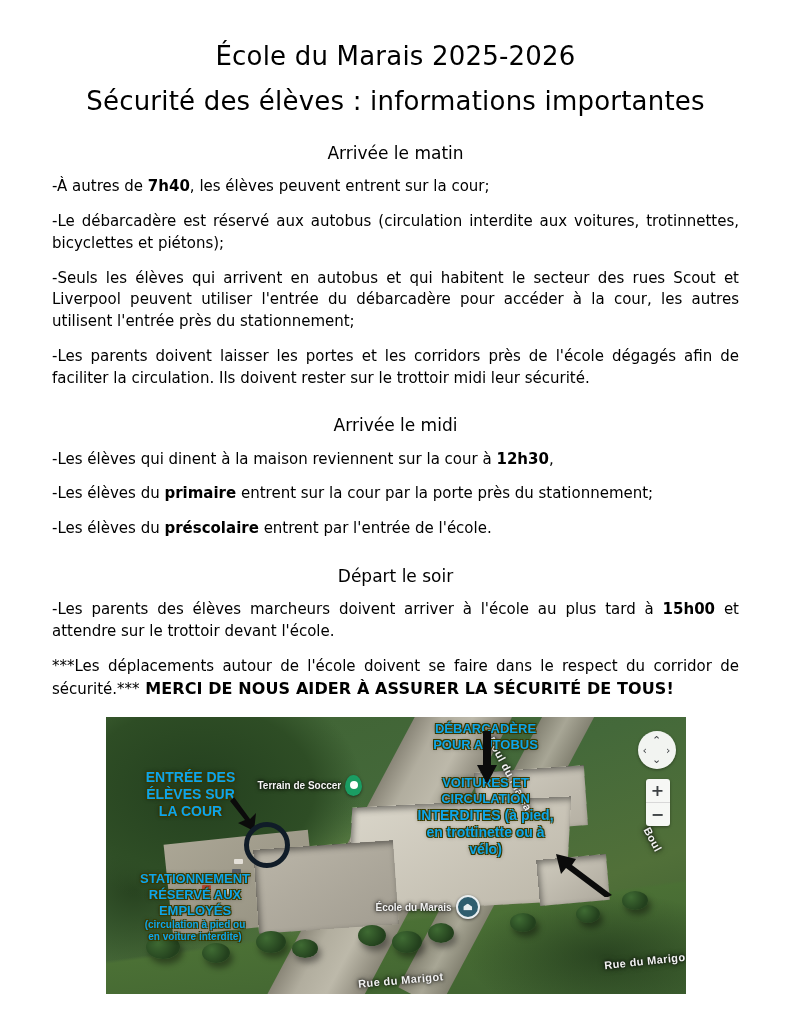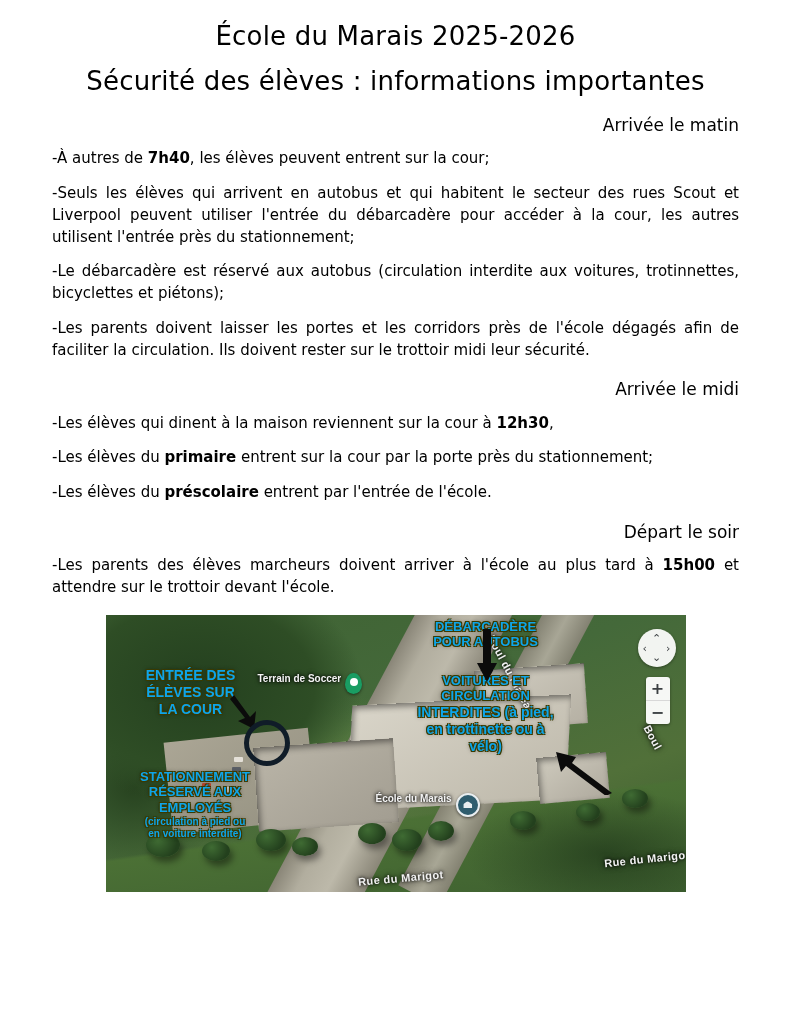--- a/index.html
+++ b/index.html
@@ -16,36 +16,36 @@
     width:791px;height:1024px;
     box-sizing:border-box;
     padding:0 52px;
   }
   
   .title-1{
     text-align:center;
     font-size:26px;
     font-weight:400;
     letter-spacing:.2px;
-    margin:20px 0 0 0;
+    margin:40px 0 0 0;
     line-height:1.25;
   }
   .title-2{
     text-align:center;
     font-size:26px;
     font-weight:400;
     letter-spacing:.2px;
     margin:12px 0 0 0;
     line-height:1.25;
   }
   .section-head{
-    text-align:right;
+    text-align:center;
     font-size:17px;
     font-weight:400;
-    margin:18px 0 12px 0;
+    margin:26px 0 12px 0;
     line-height:1.25;
   }
   
   .para{
     font-size:15px;
     line-height:1.45;
     margin:0 0 13px 0;
     text-align:justify;
     text-justify:inter-word;
     hyphens:none;
@@ -149,21 +149,21 @@
     font-size:11px;
     font-weight:bold;
     letter-spacing:.4px;
     text-shadow:0 0 3px rgba(0,0,0,.95),0 0 6px rgba(0,0,0,.8);
     white-space:nowrap;
     font-family:"Liberation Sans",sans-serif;
   }
   
   .poi{
     position:absolute;
-    display:flex;align-items:flex-start;gap:4px;
+    display:flex;align-items:center;gap:4px;
     white-space:nowrap;
   }
   .poi .poi-text{
     color:#f4f4f4;font-size:10px;font-weight:bold;
     text-shadow:0 0 3px rgba(0,0,0,.95),0 0 5px rgba(0,0,0,.85);
     font-family:"Liberation Sans",sans-serif;
   }
   .pin-soccer{
     width:17px;height:21px;border-radius:50% 50% 50% 50%/55% 55% 45% 45%;
     background:#1a9d63;position:relative;
@@ -251,38 +251,39 @@
 <div class="page">
 
   <h1 class="title-1">École du Marais 2025-2026</h1>
   <h1 class="title-2">Sécurité des élèves : informations importantes</h1>
 
   <h2 class="section-head">Arrivée le matin</h2>
 
   <p class="para"><span>-À autres de </span><span class="b">7h40</span><span>, les élèves peuvent entrent sur la cour;</span></p>
 
 
+  <p class="para"><span>-Le débarcadère est réservé aux autobus (circulation interdite aux voitures, trotinnettes, bicyclettes et piétons);</span></p>
+
   <p class="para"><span>-Seuls les élèves qui arrivent en autobus et qui habitent le secteur des rues Scout et Liverpool peuvent utiliser l'entrée du débarcadère pour accéder à la cour, les autres utilisent l'entrée près du stationnement;</span></p>
 
-  <p class="para"><span>-Le débarcadère est réservé aux autobus (circulation interdite aux voitures, trotinnettes, bicyclettes et piétons);</span></p>
-
   <p class="para"><span>-Les parents doivent laisser les portes et les corridors près de l'école dégagés afin de faciliter la circulation. Ils doivent rester sur le trottoir midi leur sécurité.</span></p>
 
   <h2 class="section-head">Arrivée le midi</h2>
 
   <p class="para"><span>-Les élèves qui dinent à la maison reviennent sur la cour à </span><span class="b">12h30</span><span>,</span></p>
 
   <p class="para"><span>-Les élèves du </span><span class="b">primaire</span><span> entrent sur la cour par la porte près du stationnement;</span></p>
 
   <p class="para"><span>-Les élèves du </span><span class="b">préscolaire</span><span> entrent par l'entrée de l'école.</span></p>
 
   <h2 class="section-head">Départ le soir</h2>
 
   <p class="para"><span>-Les parents des élèves marcheurs doivent arriver à l'école au plus tard à </span><span class="b">15h00</span><span> et attendre sur le trottoir devant l'école.</span></p>
 
+  <p class="para"><span>***Les déplacements autour de l'école doivent se faire dans le respect du corridor de sécurité.***</span><span class="shout"> MERCI DE NOUS AIDER À ASSURER LA SÉCURITÉ DE TOUS!</span></p>
 
   <div class="map-wrap">
 
     <div class="map-base"></div>
 
     <div class="boul"></div>
     <div class="boul2"></div>
 
     <div class="lot"></div>
 

